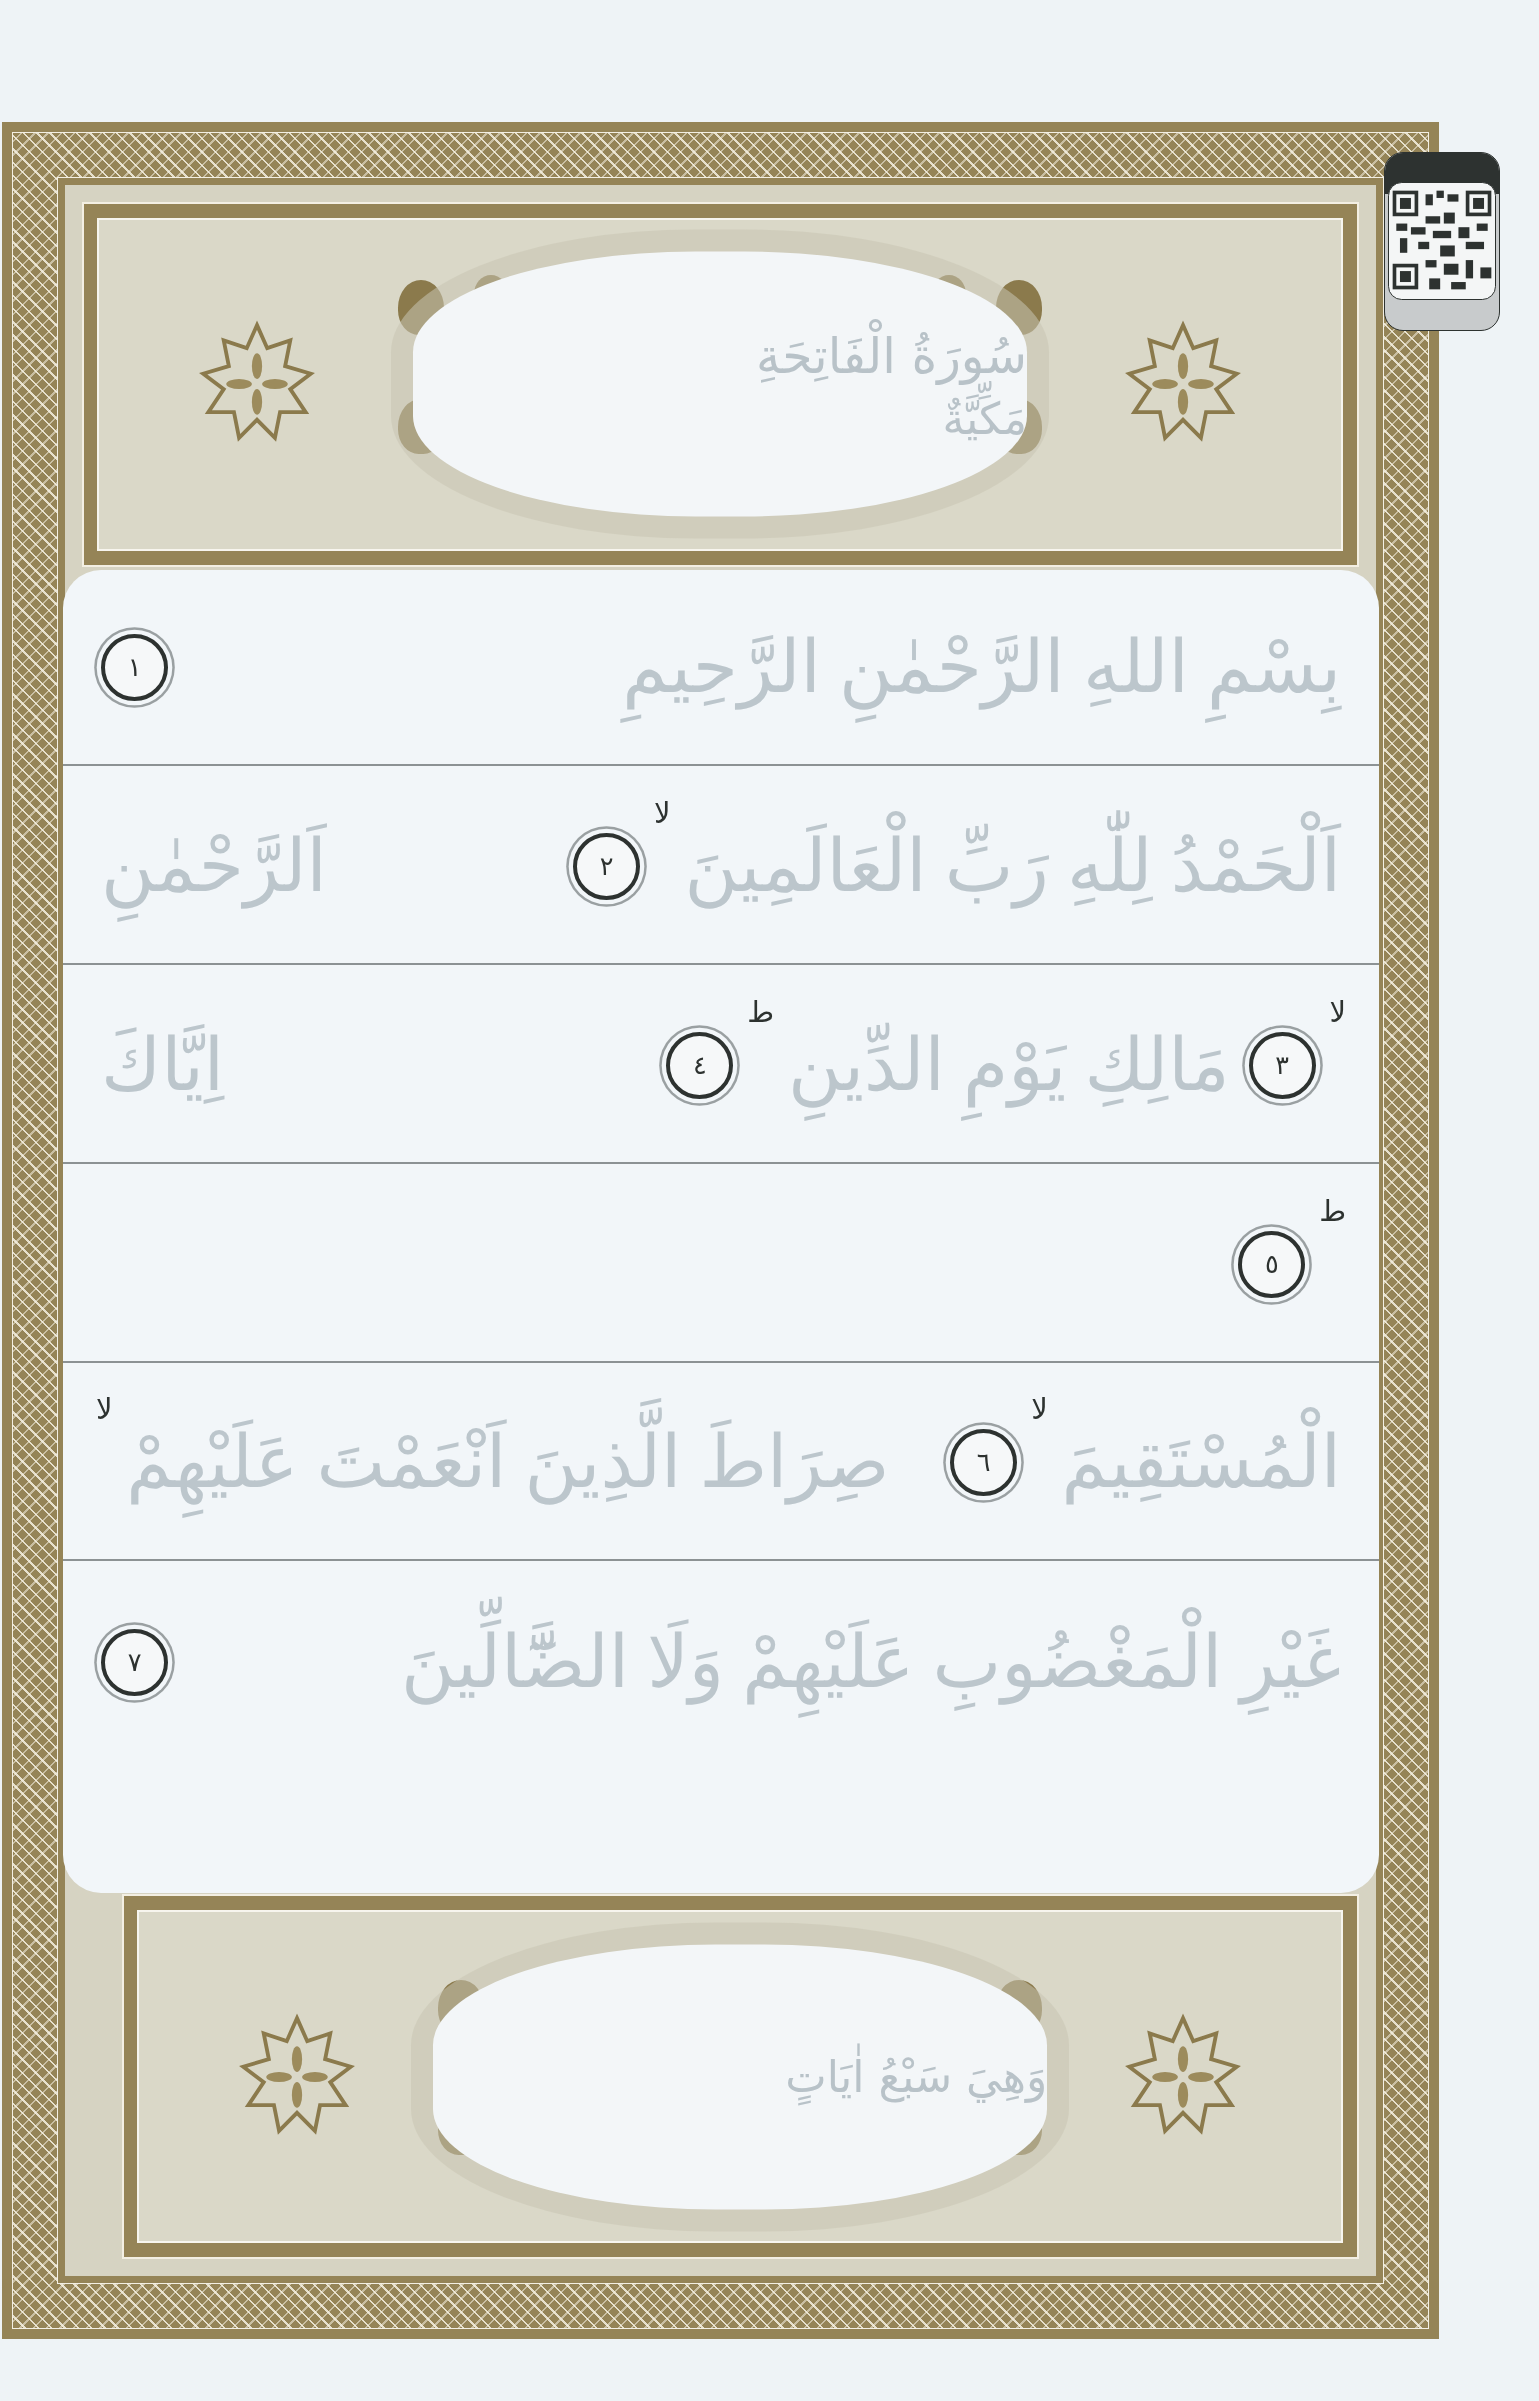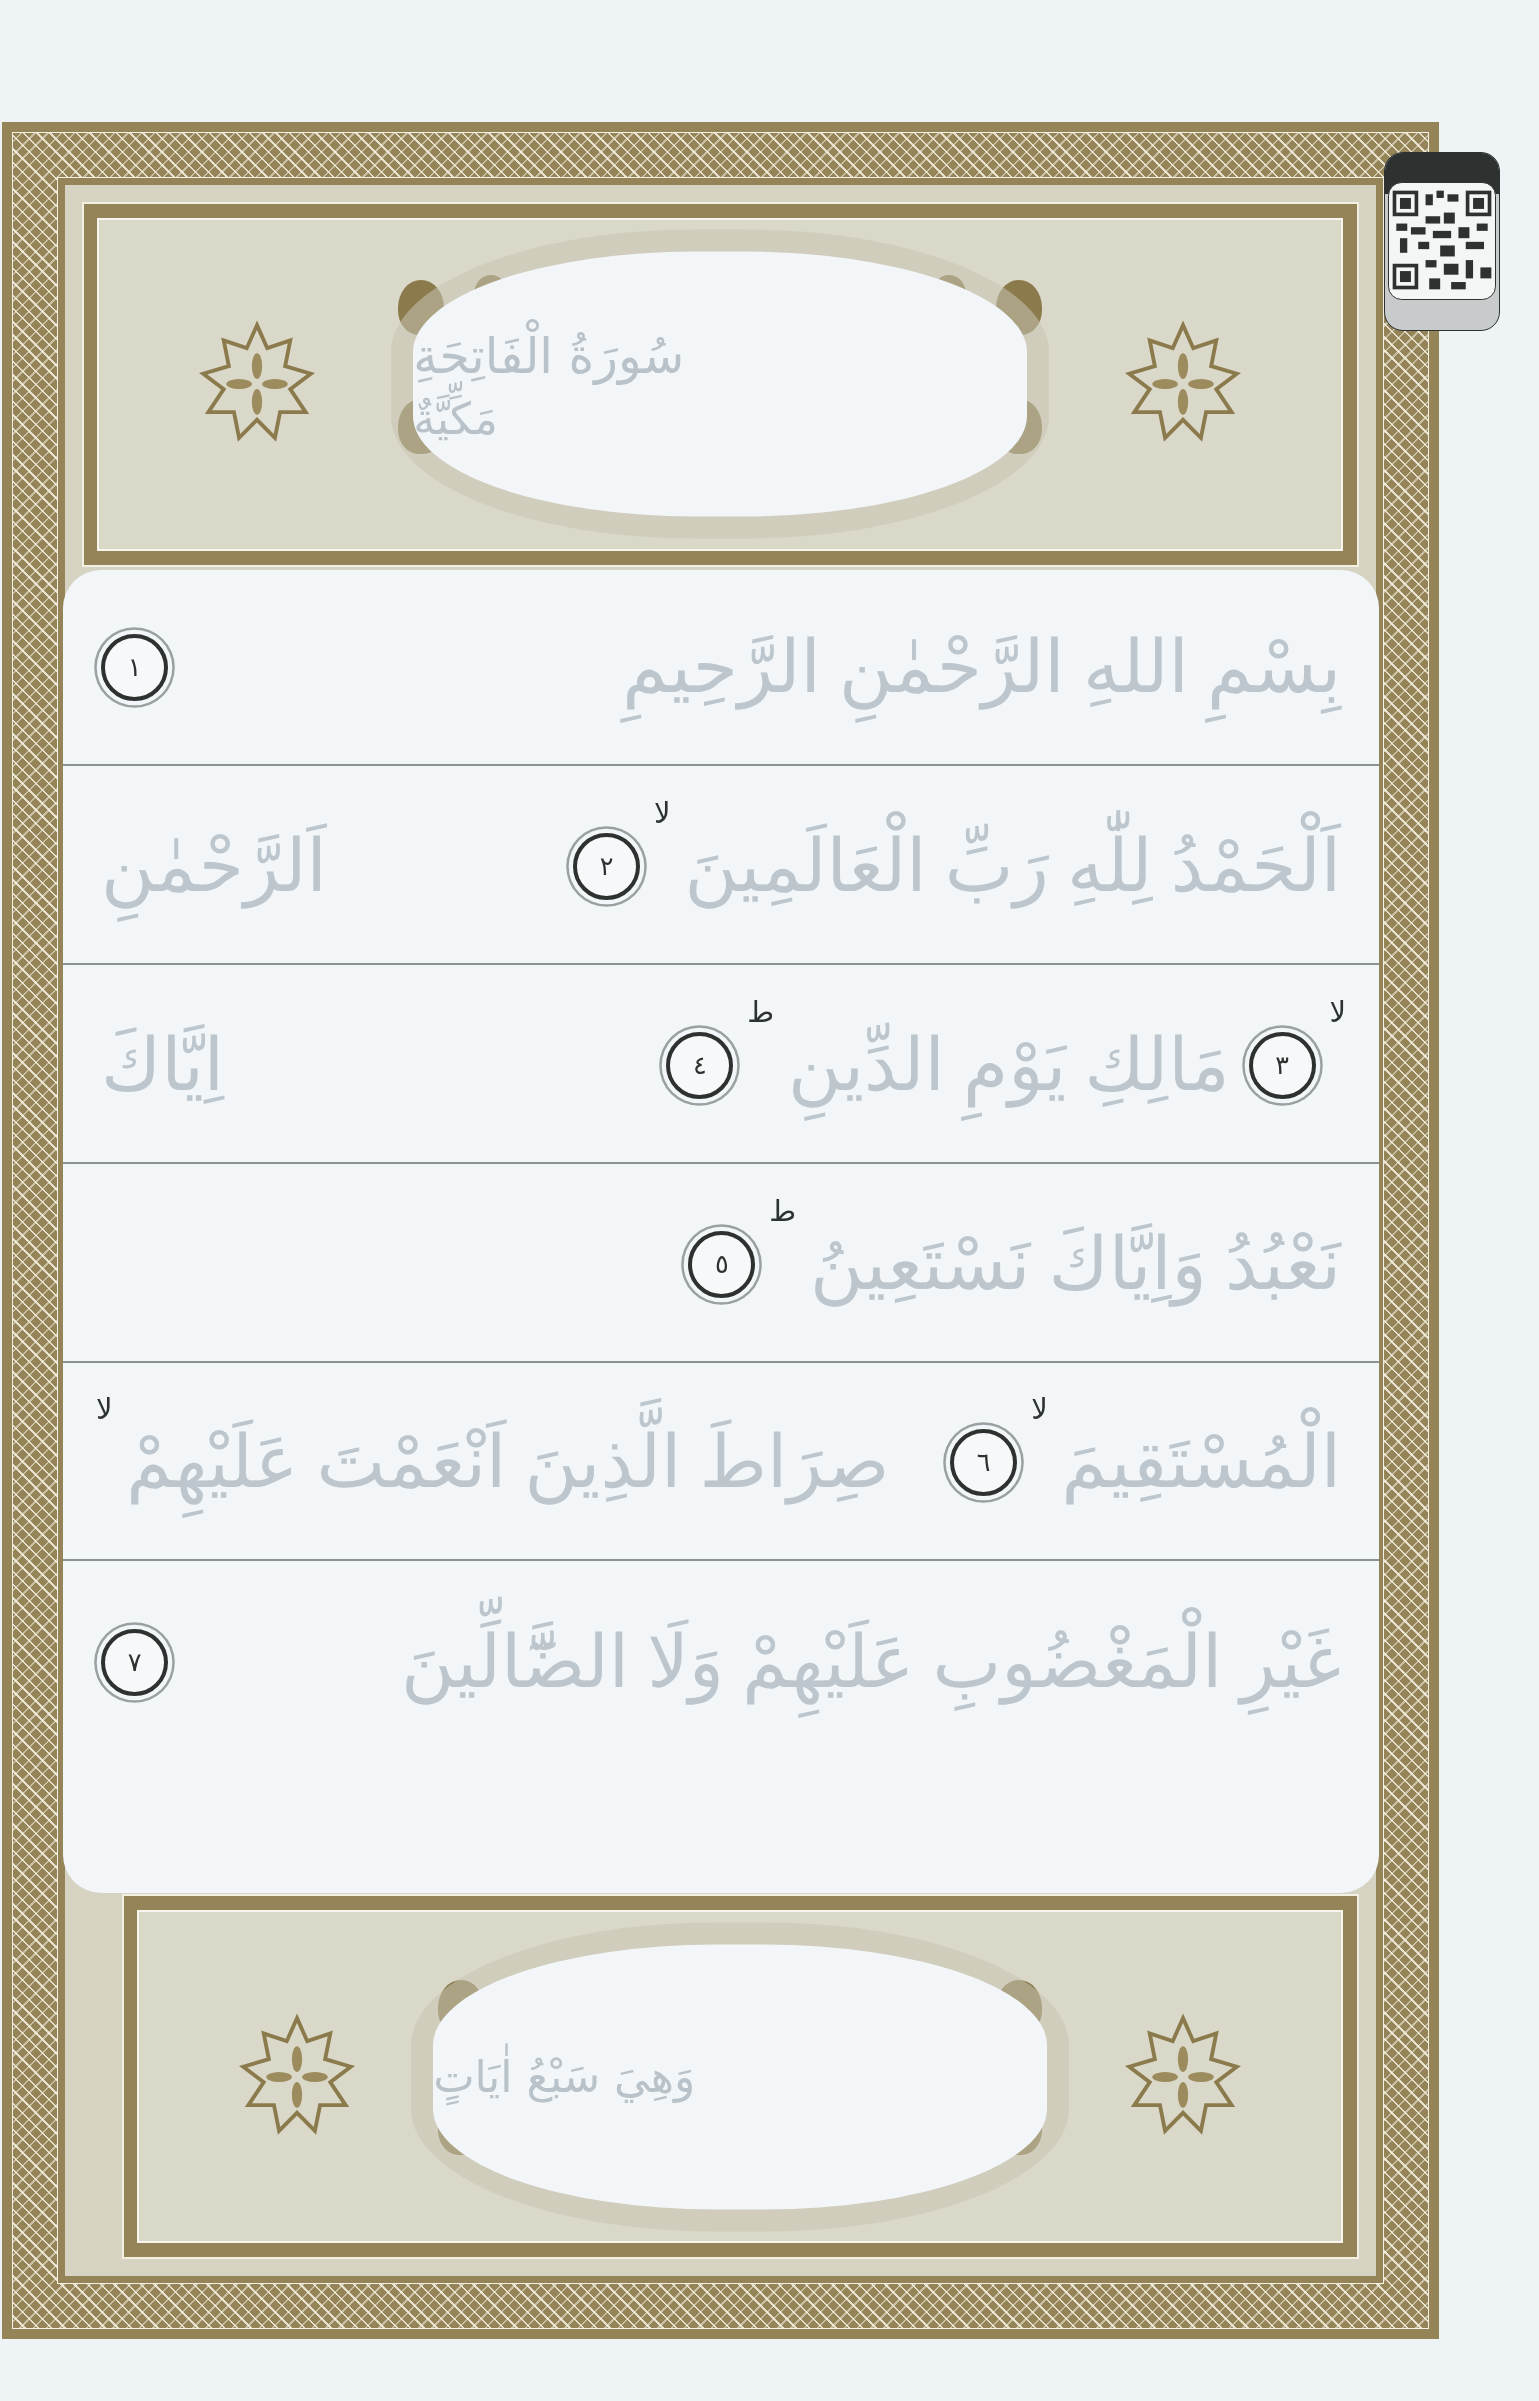--- a/index.html
+++ b/index.html
@@ -39,21 +39,21 @@
     background:#dad8c8; border:2.6px solid #f7f5ee; overflow:hidden;
   }
   .cartouche {
     position:absolute; left:50%; top:50%; transform:translate(-50%,-50%);
     width:614px; height:265px; background:#f3f6f8;
     border-radius:46% / 38%;
     box-shadow: 0 0 0 22px rgba(200,196,178,0.55);
   }
   .cartouche-text {
     position:absolute; left:0; right:0; top:50%; transform:translateY(-50%);
-    text-align:left; color:#b8c2c8; direction:rtl;
+    text-align:right; color:#b8c2c8; direction:rtl;
     font-family:"DejaVu Sans", sans-serif;
   }
   .cartouche-text .t1 { font-size:49px; line-height:68px; display:block; }
   .cartouche-text .t2 { font-size:44px; line-height:56px; display:block; }
   .rosette {
     position:absolute; width:128px; height:128px; top:50%; margin-top:-64px;
   }
   .rosette.left { left:94px; }
   .rosette.right { right:94px; }
   .rose {
@@ -205,21 +205,20 @@
       <span class="ayah-marker">٣</span>
       <span class="seg">مَالِكِ يَوْمِ الدِّينِ</span>
       <span class="waqf">ط</span>
       <span class="ayah-marker">٤</span>
     </div>
     <span class="seg">اِيَّاكَ</span>
   </div>
 
   <div class="verse-line ruled" style="top:597px">
     <div class="group">
-      <span class="seg">نَعْبُدُ وَاِيَّاكَ نَسْتَعِينُ</span>
       <span class="waqf">ط</span>
       <span class="ayah-marker">٥</span>
     </div>
   </div>
 
   <div class="verse-line ruled" style="top:795px">
     <div class="group">
       <span class="seg">الْمُسْتَقِيمَ</span>
       <span class="waqf">لا</span>
       <span class="ayah-marker">٦</span>

